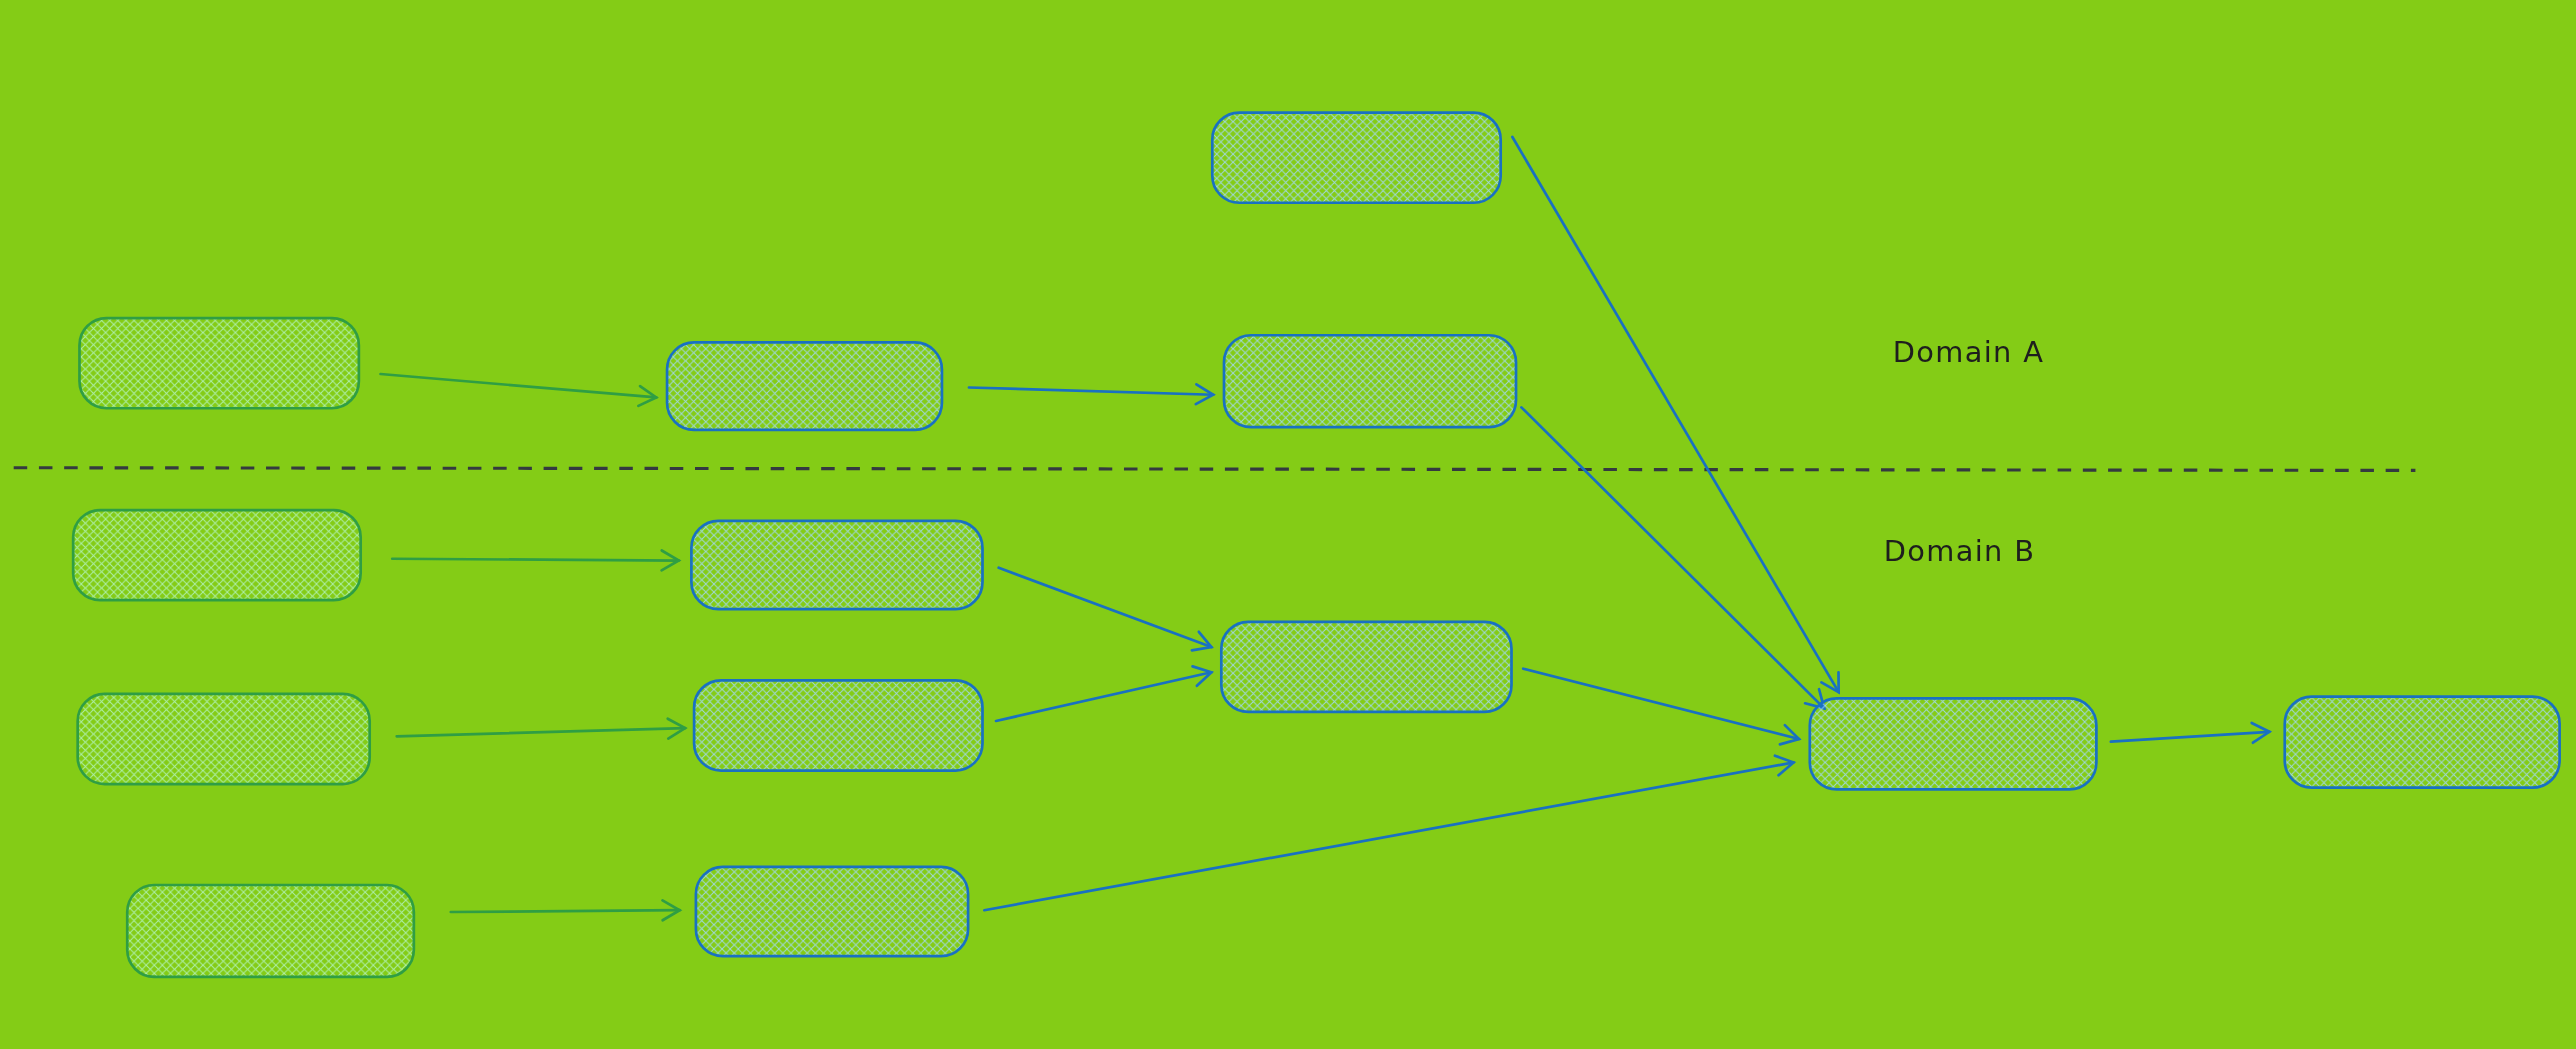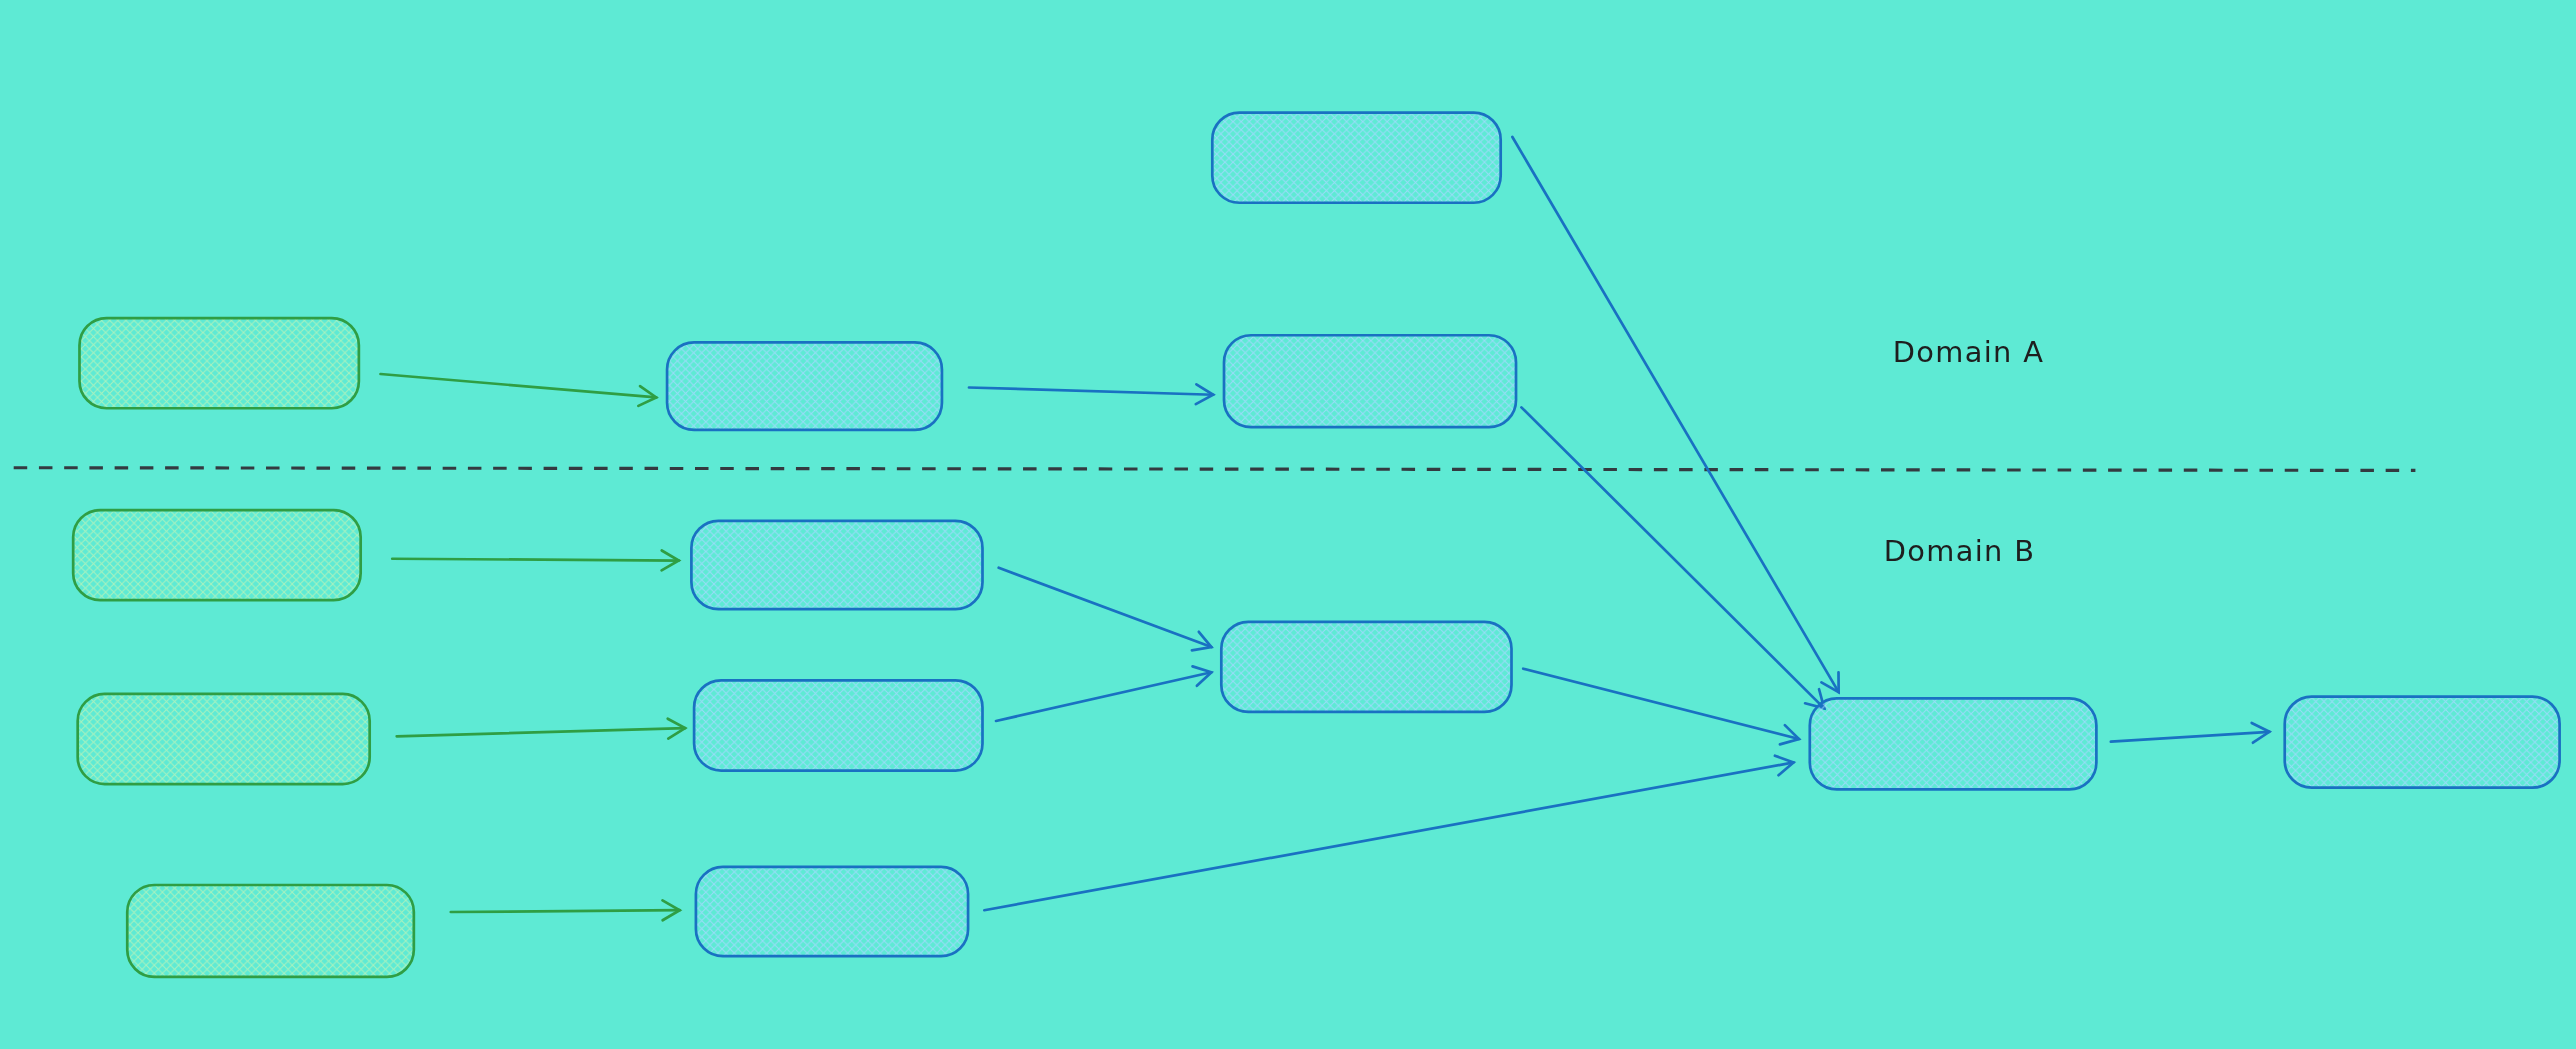--- a/index.html
+++ b/index.html
@@ -5,21 +5,21 @@
   html, body {
     margin: 0;
     padding: 0;
     background: #ffffff;
     font-family: "DejaVu Sans", sans-serif;
   }
   .canvas-wrap {
     position: relative;
     width: 2576px;
     height: 1049px;
-    background: #5eead4;
+    background: #84cc16;
     overflow: hidden;
   }
   svg.scene {
     position: absolute;
     inset: 0;
     display: block;
   }
   .domain-label {
     font-family: "DejaVu Sans", sans-serif;
     font-size: 32px;

